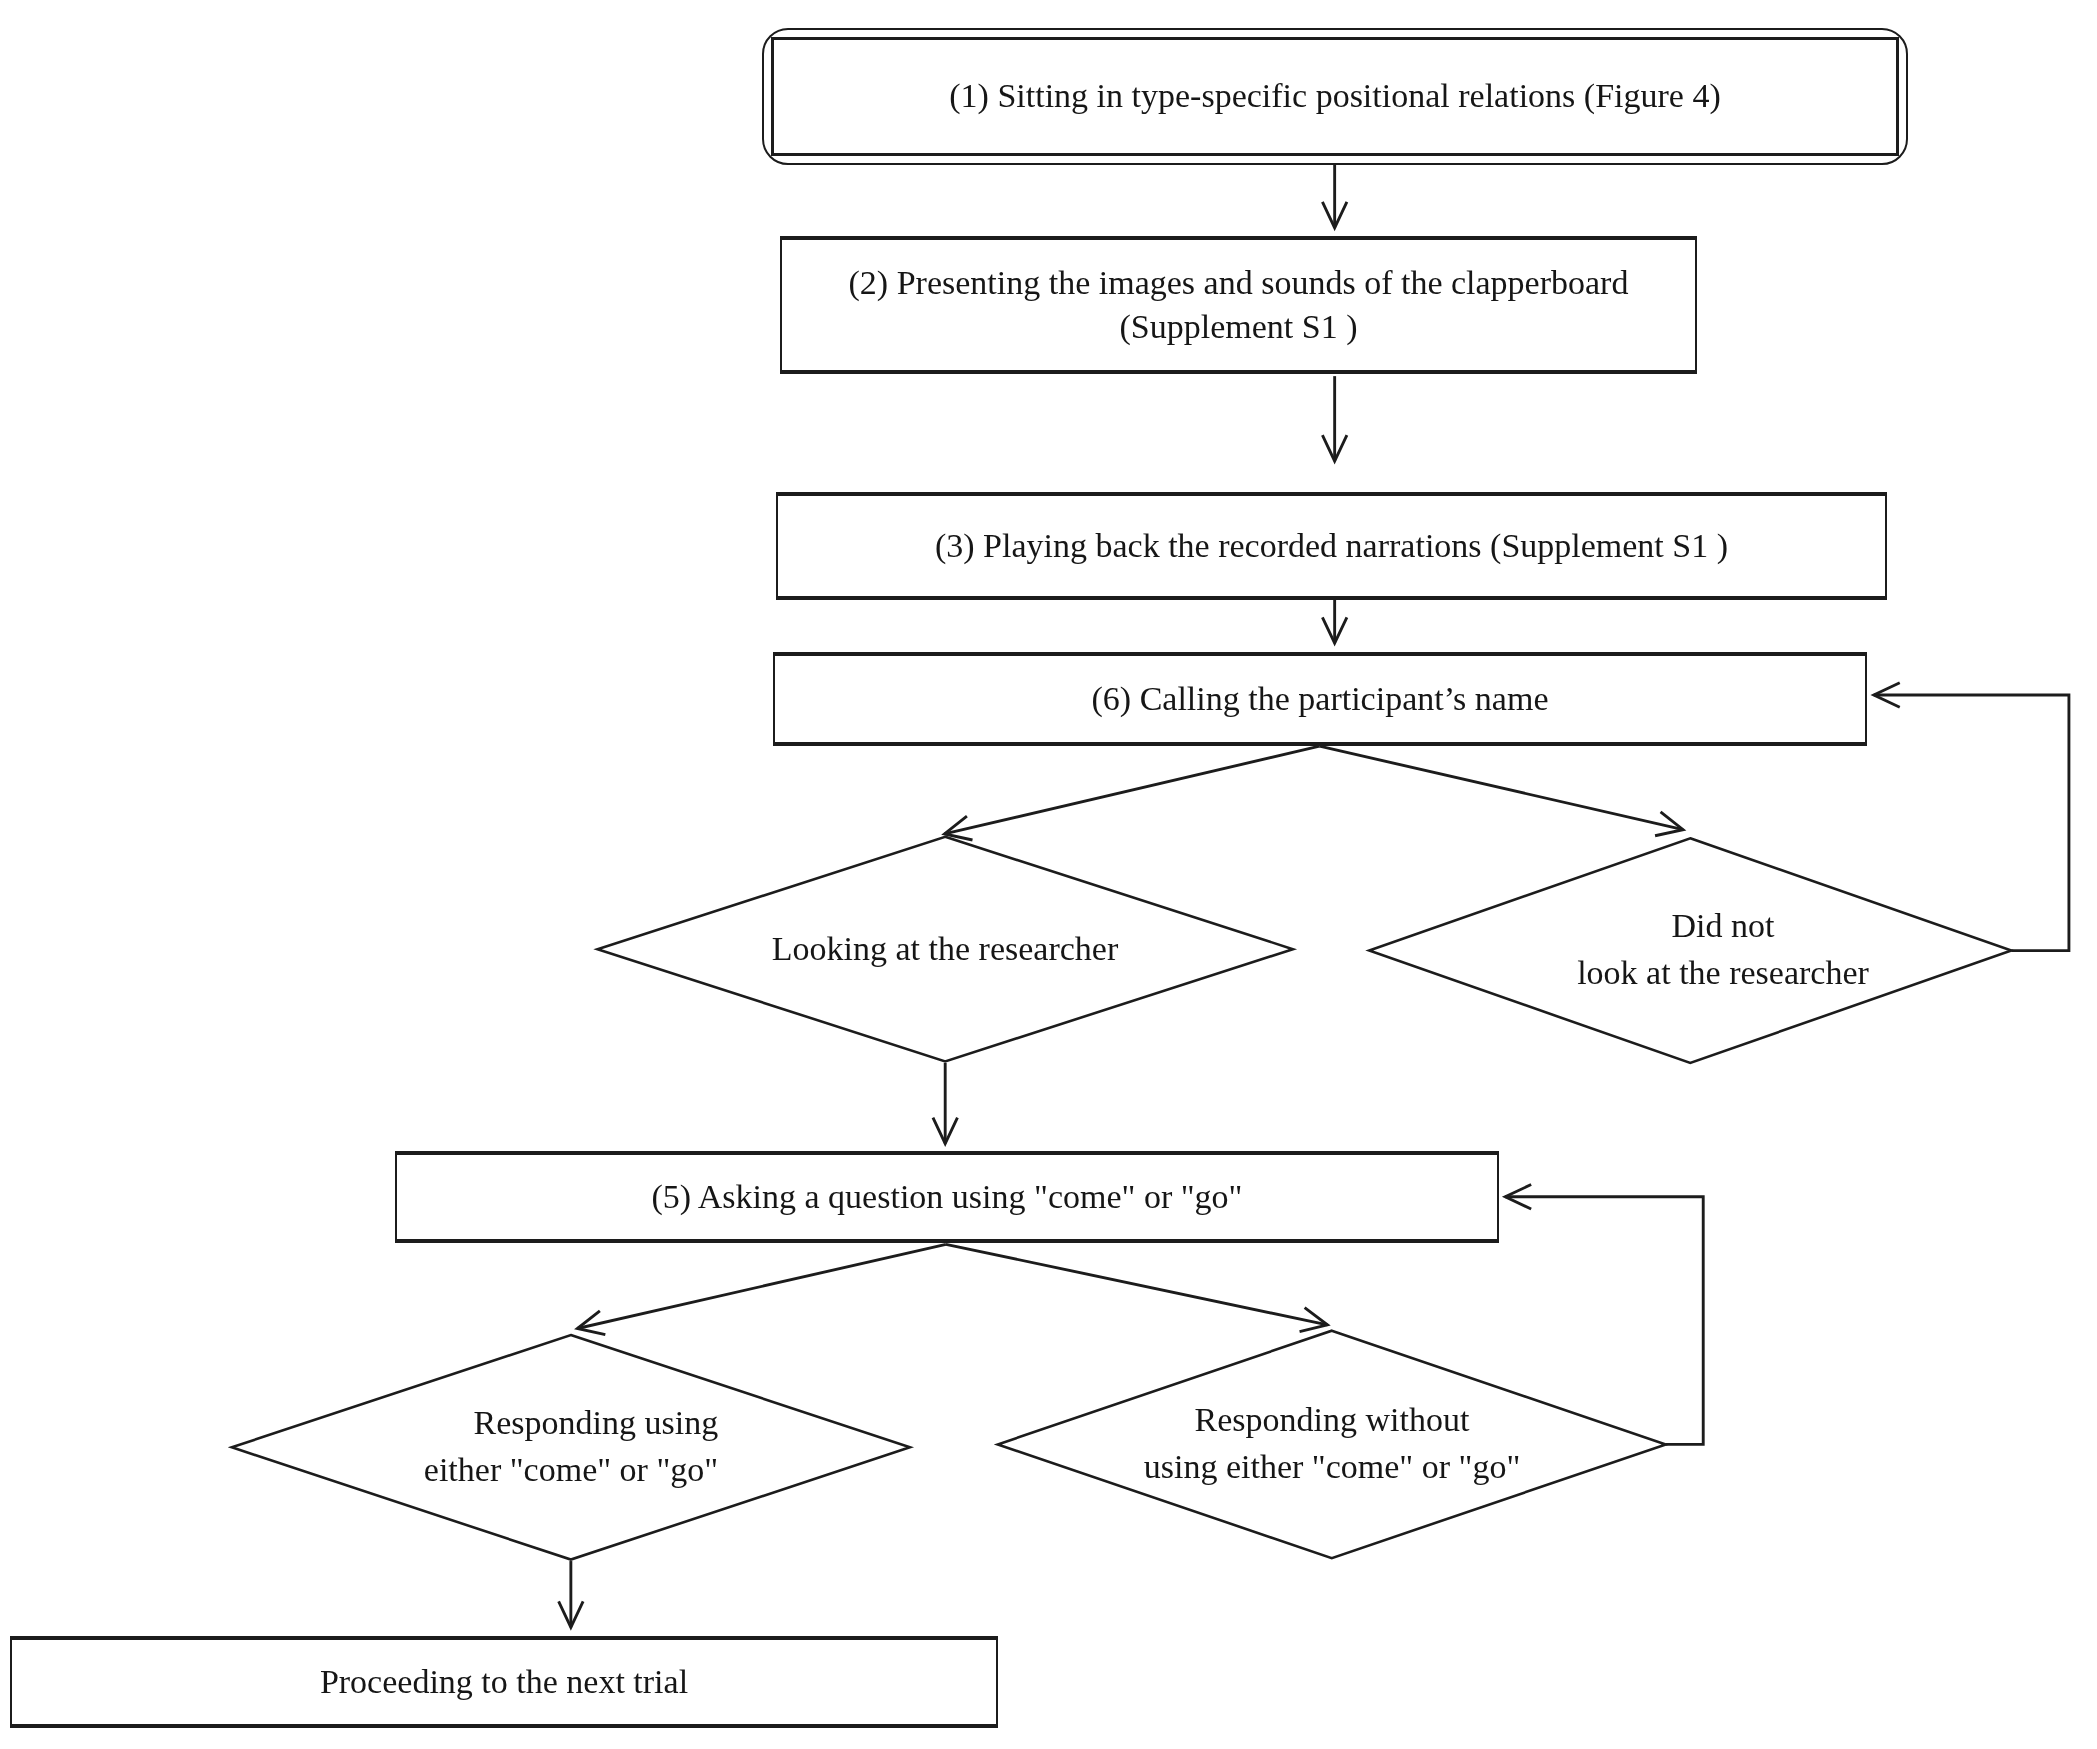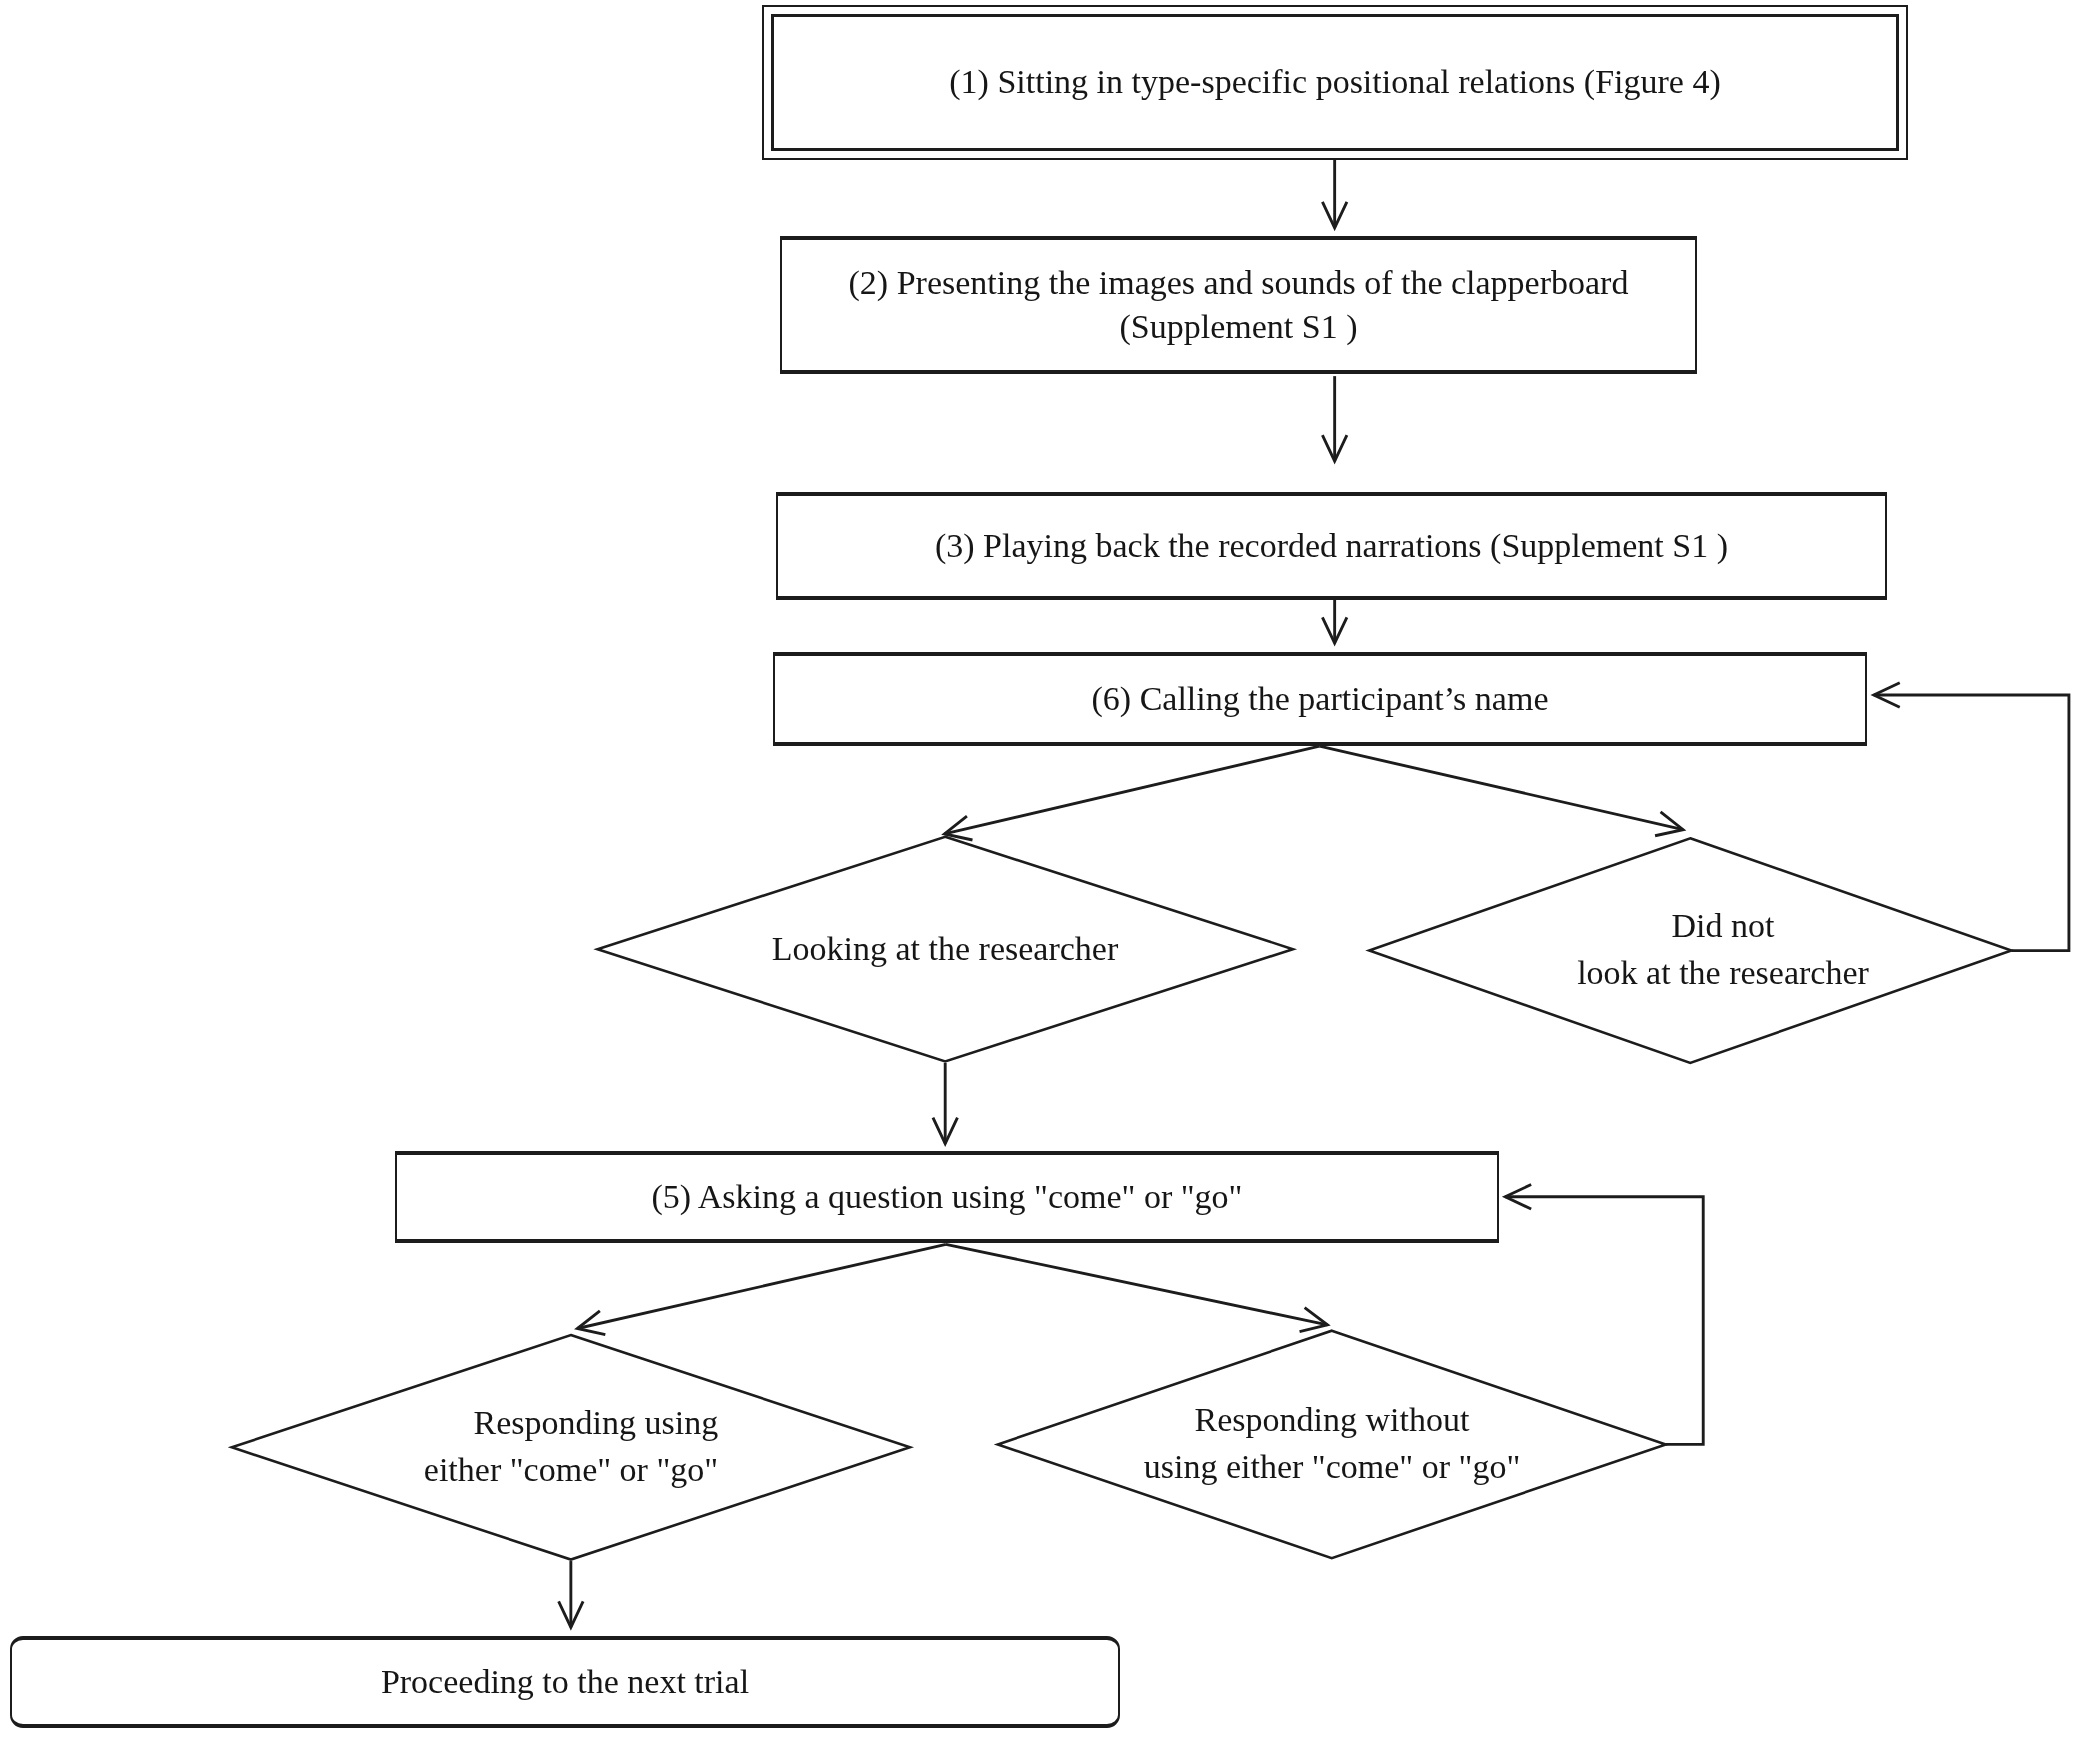--- a/index.html
+++ b/index.html
@@ -110,21 +110,21 @@
     <path class="conn" d="M793 2168 L793 2260" marker-end="url(#ah)"></path>
 
     <path class="conn" d="M2314 2006 L2366 2006 L2366 1662 L2091 1662" marker-end="url(#ah)"></path>
 
     <polygon class="diamond" points="1313,1162 1796,1318 1313,1474 830,1318"></polygon>
     <polygon class="diamond" points="2348,1164 2794,1320 2348,1476 1902,1320"></polygon>
     <polygon class="diamond" points="793,1854 1264,2010 793,2166 322,2010"></polygon>
     <polygon class="diamond" points="1850,1848 2314,2006 1850,2164 1386,2006"></polygon>
   </svg>
 
-  <div class="box-double" style="left:762px; top:5px; width:1146px; height:155px;">
+  <div class="box-double" style="left:762px; top:28px; width:1146px; height:137px;border-radius:26px;">
     <div class="inner">
       <span>(1) Sitting in type-specific positional relations (Figure 4)</span>
     </div>
   </div>
 
   <div class="box" style="left:780px; top:236px; width:917px; height:138px;">
     <span>(2) Presenting the images and sounds of the clapperboard
 (Supplement S1 )</span>
   </div>
 
@@ -133,21 +133,21 @@
   </div>
 
   <div class="box" style="left:773px; top:652px; width:1094px; height:94px;">
     <span>(6) Calling the participant’s name</span>
   </div>
 
   <div class="box" style="left:395px; top:1151px; width:1104px; height:92px;">
     <span>(5) Asking a question using "come" or "go"</span>
   </div>
 
-  <div class="box" style="left:10px; top:1636px; width:1110px; height:92px;border-radius:13px;">
+  <div class="box" style="left:10px; top:1636px; width:988px; height:92px;">
     <span>Proceeding to the next trial</span>
   </div>
 
   <div class="dlabel" style="left:945px; top:949px;">Looking at the researcher</div>
   <div class="dlabel" style="left:1691px; top:950px;margin-left:32px;">Did not
 look at the researcher</div>
   <div class="dlabel" style="left:571px; top:1447px;text-align:right;">Responding using
 either "come" or "go"</div>
   <div class="dlabel" style="left:1332px; top:1444px;">Responding without
 using either "come" or "go"</div>

